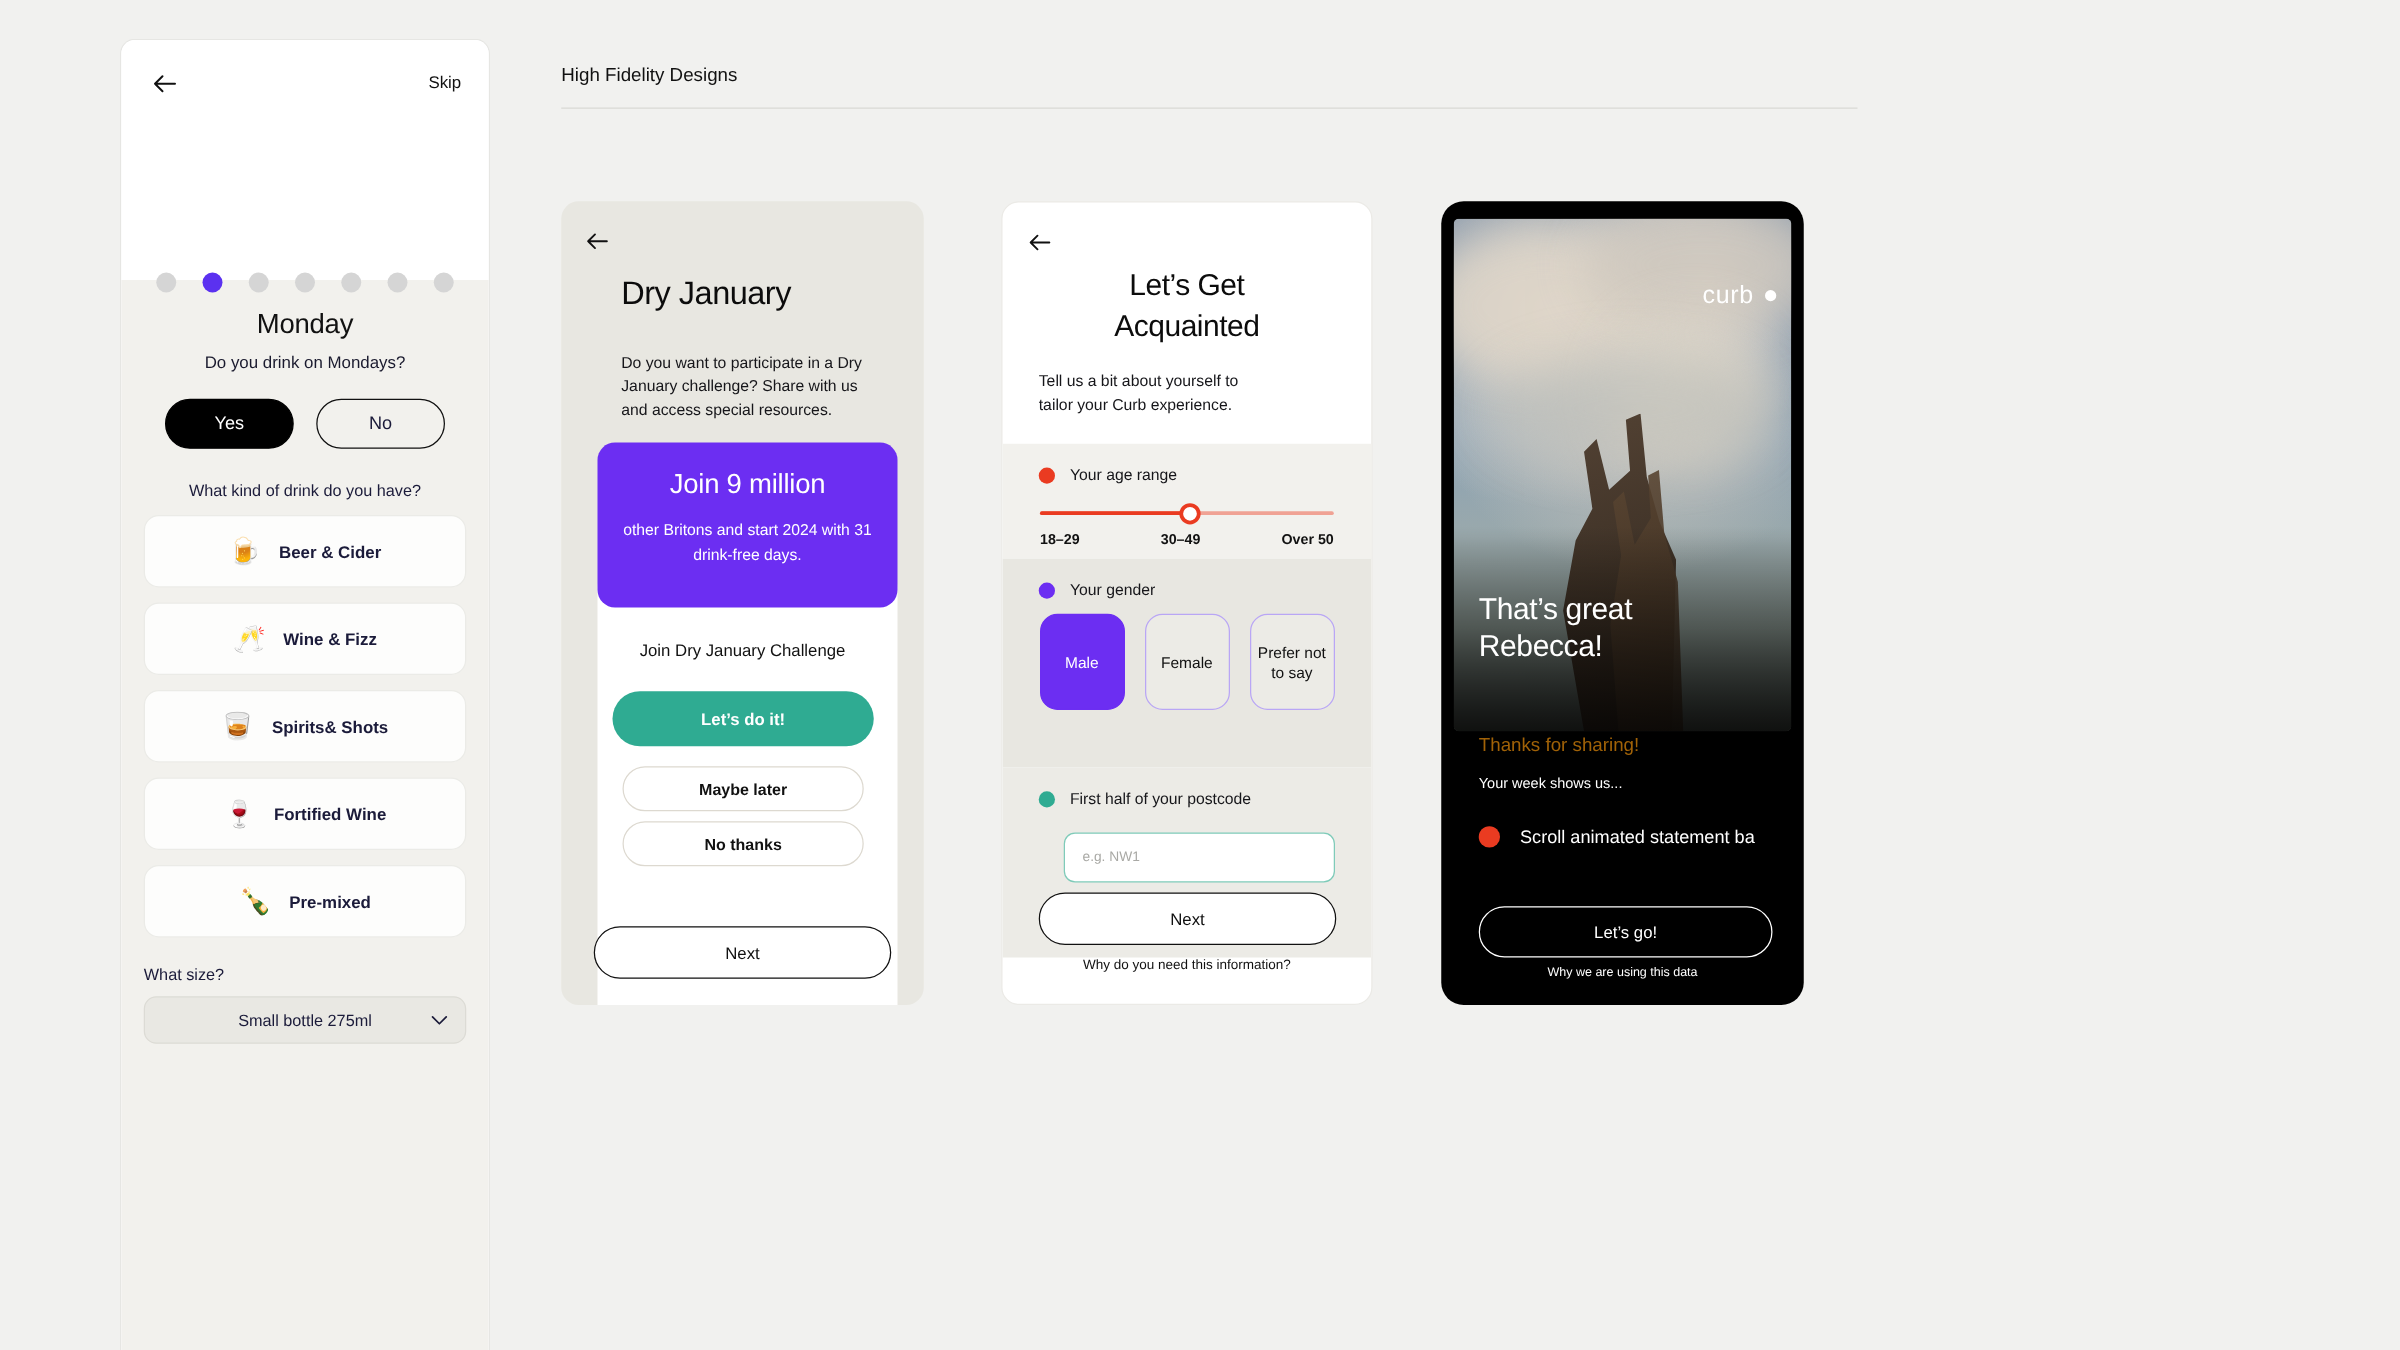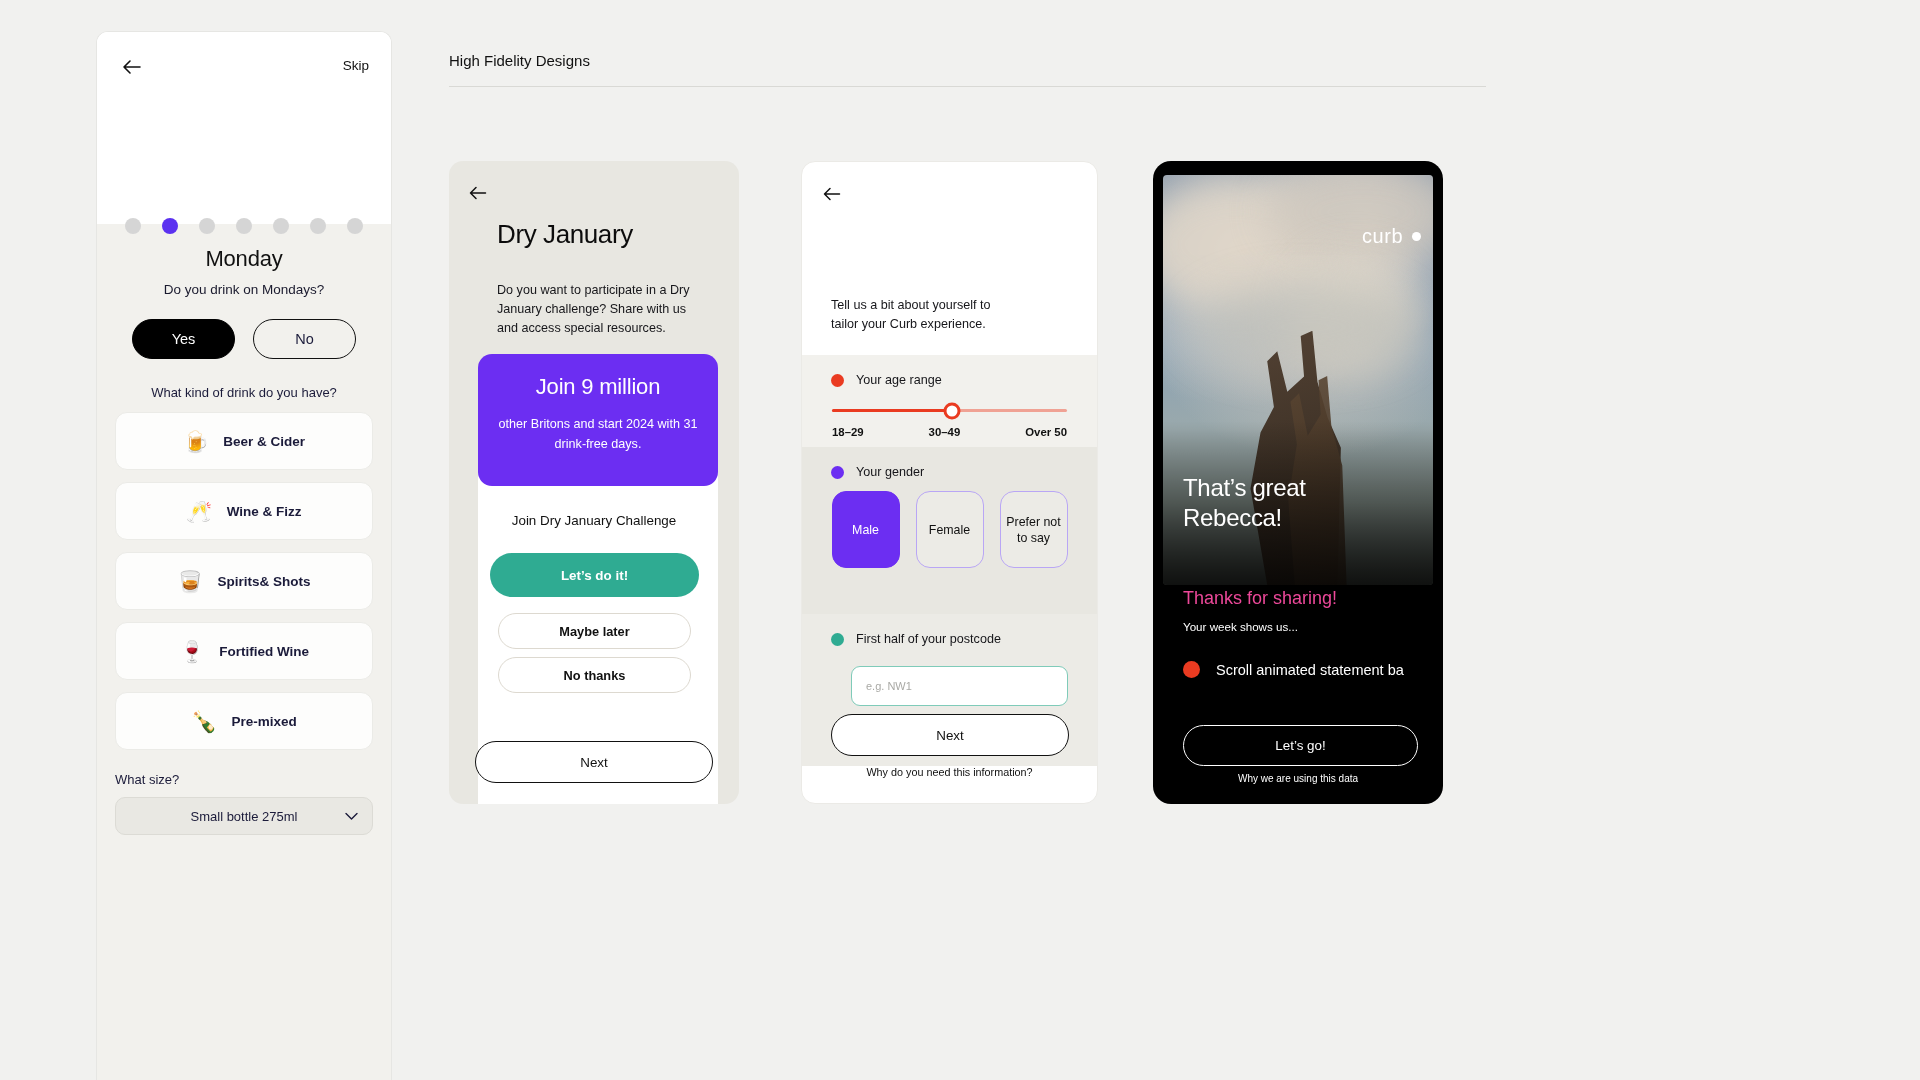--- a/index.html
+++ b/index.html
@@ -222,21 +222,21 @@
   .photo-fade { position:absolute; left:0; right:0; bottom:0; height:40%; background: linear-gradient(rgba(0,0,0,0) 0%, rgba(0,0,0,.75) 100%); }
   .curb-logo {
     position: absolute; right: 22px; top: 64px; display: flex; align-items: center; gap: 9px;
     color: #fff; font-size: 20px; letter-spacing: .5px;
   }
   .curb-dot { width: 9px; height: 9px; border-radius: 50%; background: #fff; }
   .ph-head {
     position: absolute; left: 30px; bottom: 271px; font-size: 24px; line-height: 30px;
     color: #fff; letter-spacing: -0.3px;
   }
-  .ph-thanks { position: absolute; left: 30px; top: 427px; font-size: 18px; color: #ec4899; }
+  .ph-thanks { position: absolute; left: 30px; top: 427px; font-size: 15px; color: #a16207; }
   .ph-week { position: absolute; left: 30px; top: 459px; font-size: 11.6px; color: #fff; }
   .ph-scroll { position: absolute; left: 30px; top: 500px; display: flex; align-items: center; gap: 16px; }
   .ph-scroll-dot { width: 17px; height: 17px; border-radius: 50%; background: #ea3b21; }
   .ph-scroll-txt { font-size: 14.5px; color: #fff; white-space: nowrap; }
   .btn-go {
     position: absolute; left: 30px; top: 564px; width: 235px; height: 41px;
     background: #000; border: 1.4px solid #fff; border-radius: 22px;
     display: flex; align-items: center; justify-content: center;
     font-size: 13.4px; color: #fff; cursor: pointer;
   }
@@ -336,20 +336,24 @@
     <div class="btn-outline btn-maybe">Maybe later</div>
     <div class="btn-outline btn-nothanks">No thanks</div>
     <div class="btn-next2">Next</div>
   </div>
 
   <div class="panel3">
     <div class="p3-arrow">
       <svg width="24" height="24" viewBox="0 0 24 24">
           <path d="M19.5 12H4.5M10 6.5L4.5 12 10 17.5" stroke="#111" stroke-width="1.5" fill="none" stroke-linecap="round" stroke-linejoin="round"></path>
         </svg>
+    </div>
+    <div class="p3-title">
+      <div>Let’s Get</div>
+      <div>Acquainted</div>
     </div>
     <div class="p3-sub">Tell us a bit about yourself to tailor your Curb experience.</div>
 
     <div class="sec-age">
       <div class="sec-row">
         <span class="bullet red"></span>
         <span class="sec-label">Your age range</span>
       </div>
       <div class="slider-wrap">
         <div class="slider-track">

